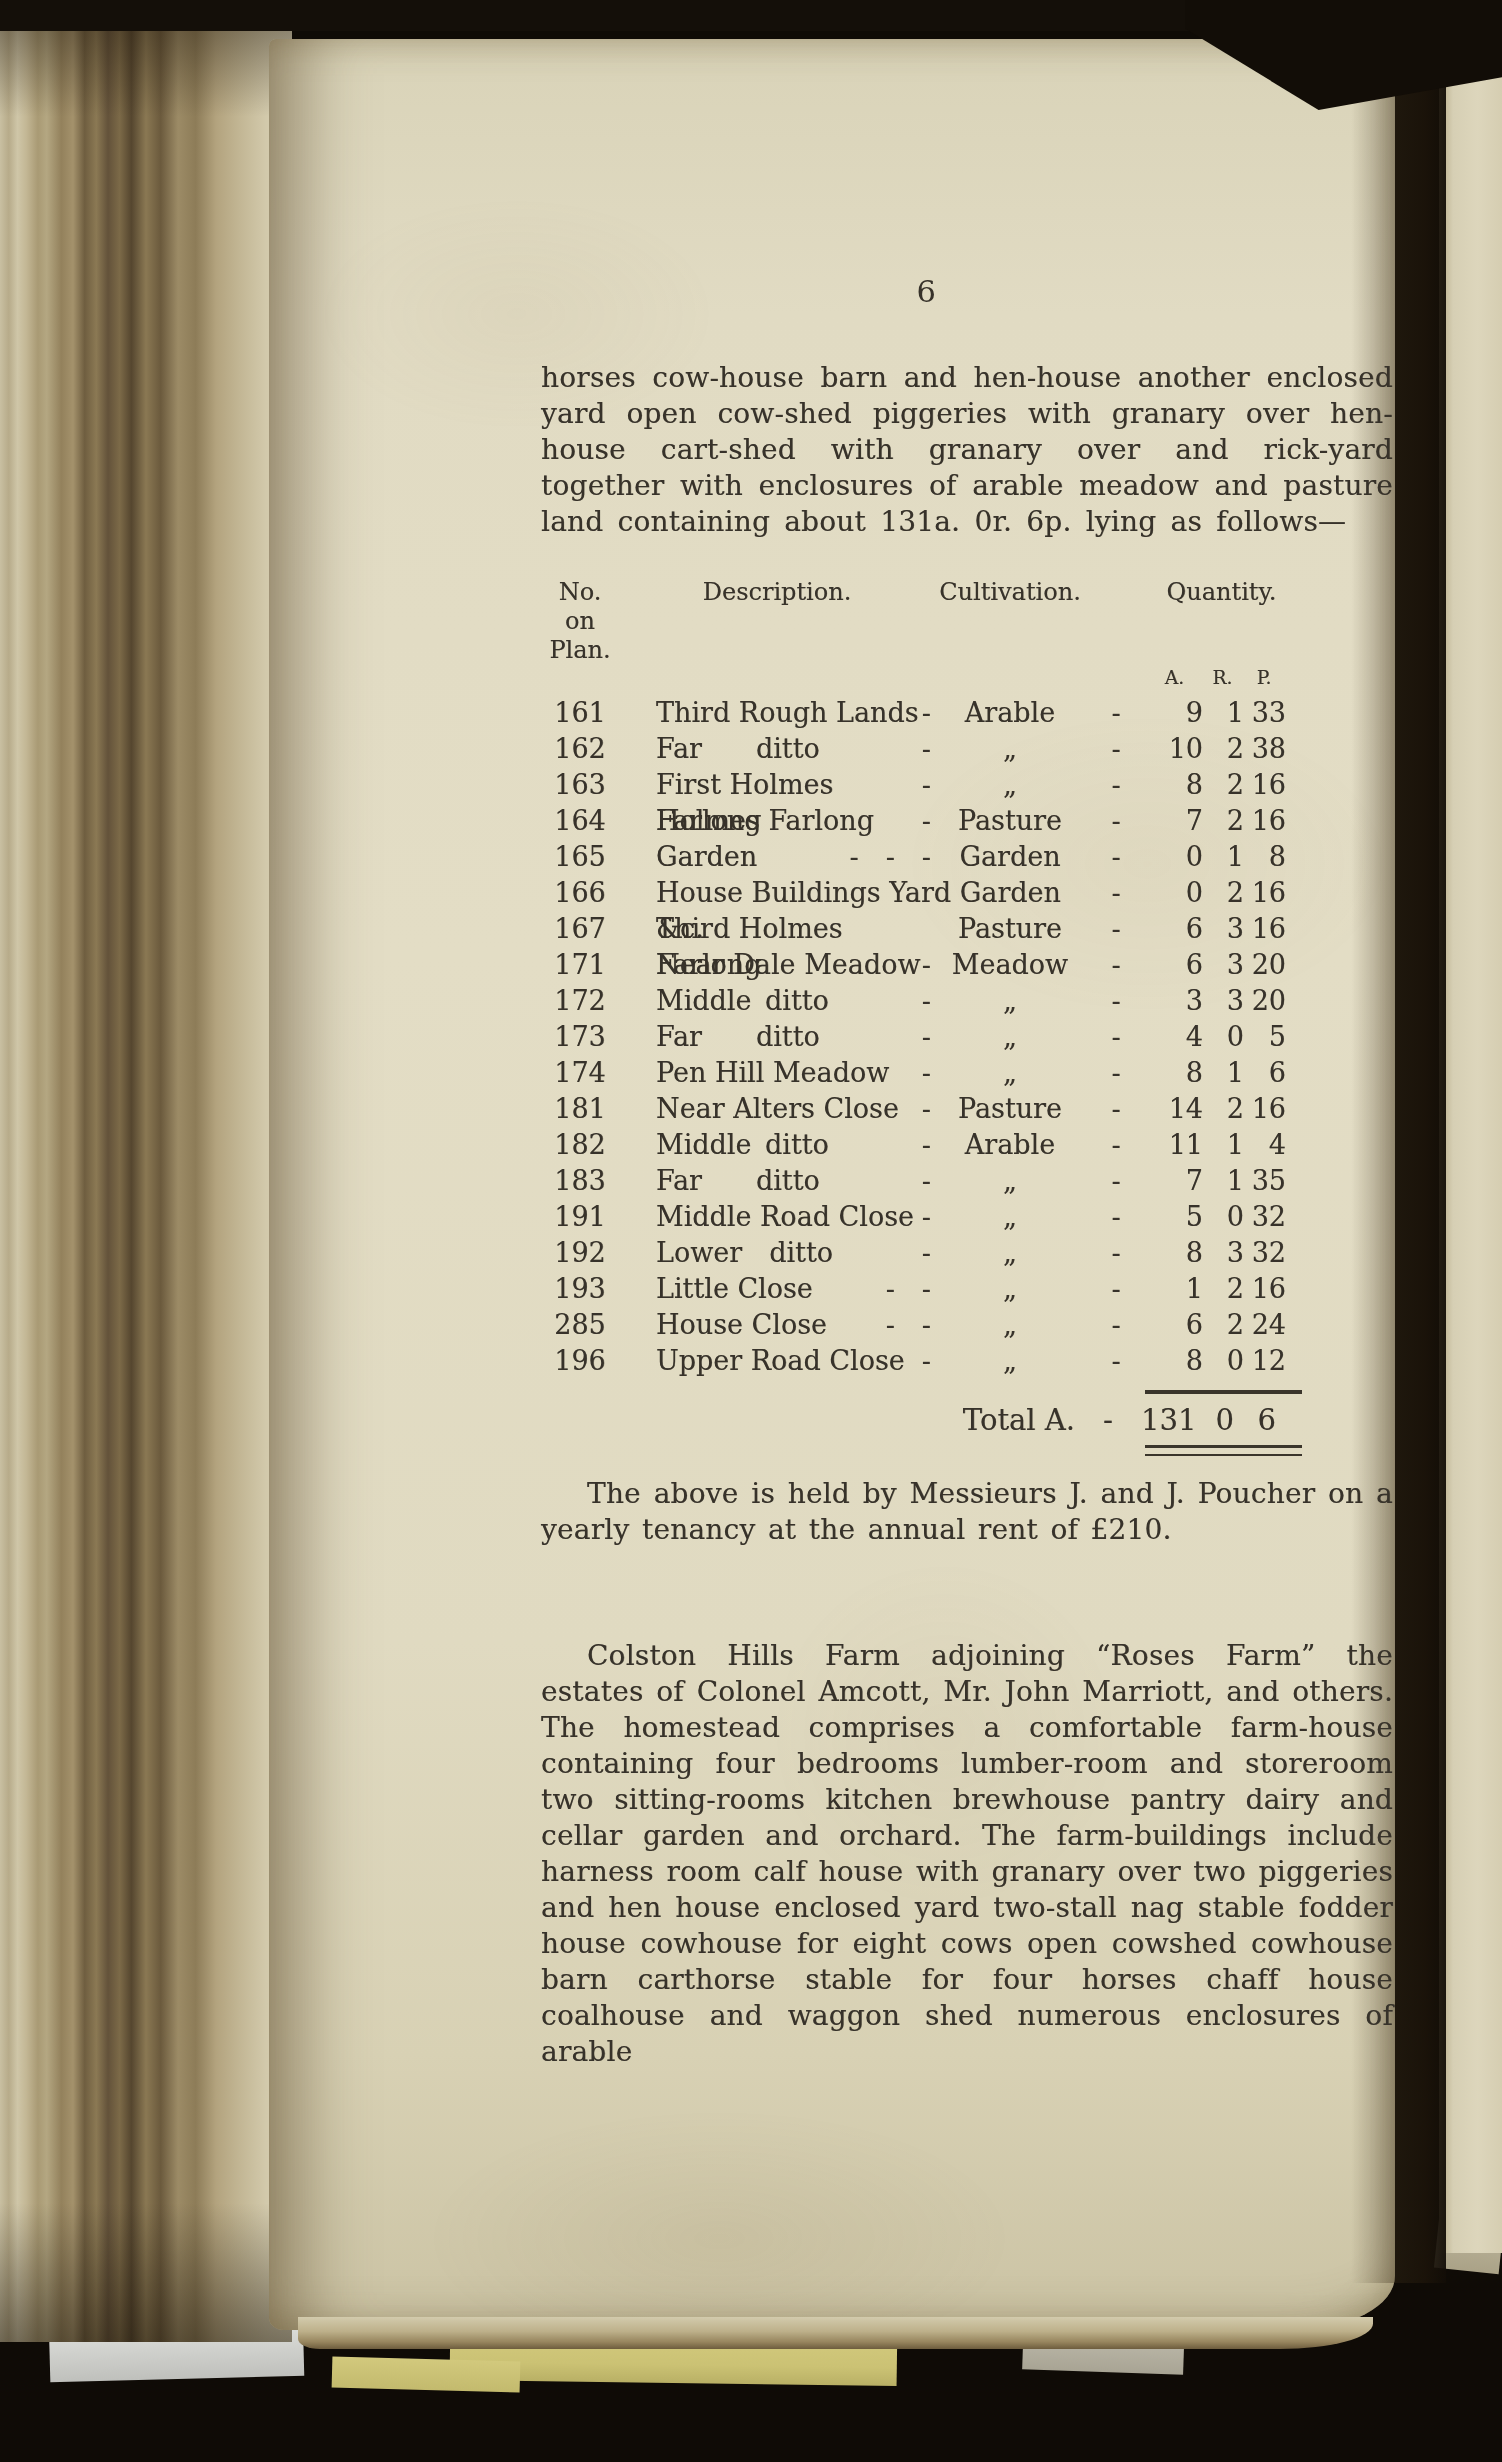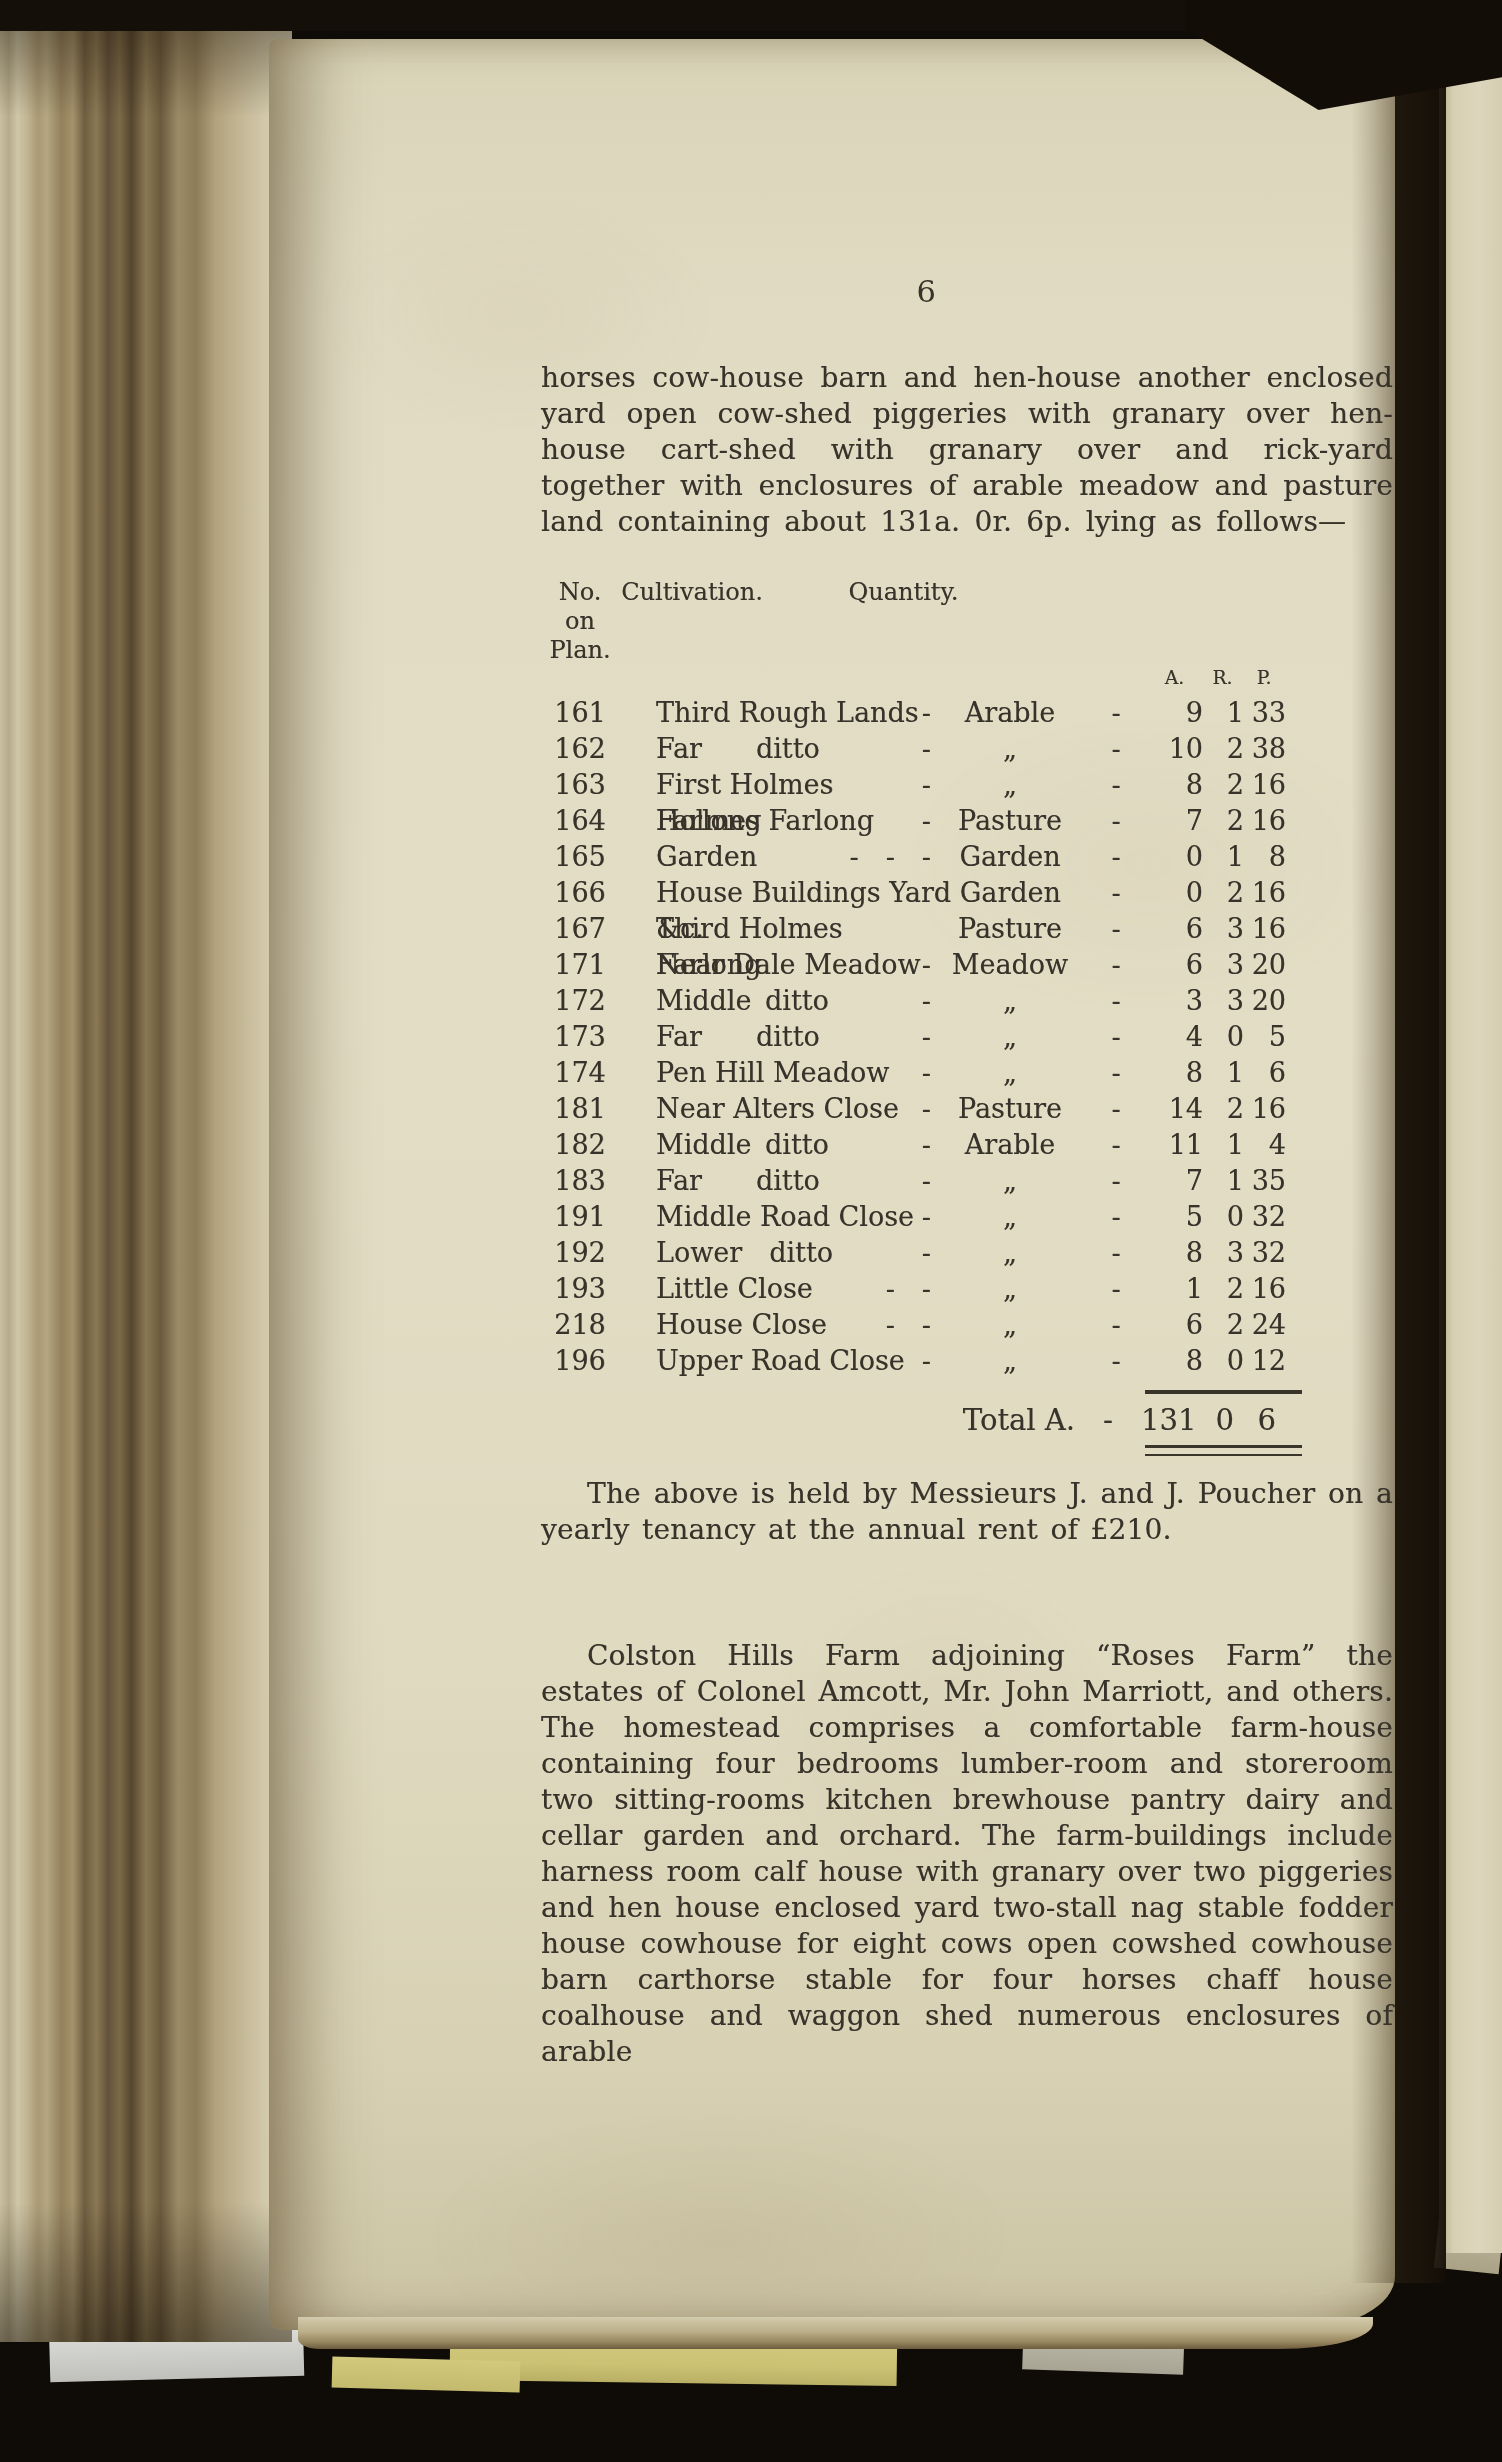--- a/index.html
+++ b/index.html
@@ -129,20 +129,21 @@
 
   <div class="content">
 
     <div class="pagenum">6</div>
 
     <p class="para p-intro">horses cow-house barn and hen-house another enclosed yard open cow-shed piggeries with granary over hen-house cart-shed with granary over and rick-yard together with enclosures of arable meadow and pasture land containing about 131a. 0r. 6p. lying as follows—</p>
 
     <div class="land-table">
       <div class="t-head">
         <span class="h-no"><span>No. on</span><span class="l2">Plan.</span></span>
+        <span class="h-desc">Description.</span>
         <span class="h-cult">Cultivation.</span>
         <span class="h-d2"></span>
         <span class="h-qty">Quantity.</span>
       </div>
       <div class="t-sub">
         <span class="s-a">A.</span>
         <span class="s-r">R.</span>
         <span class="s-p">P.</span>
       </div>
 
@@ -345,21 +346,21 @@
               <span>Little Close</span>
               <span>-  -</span>
             </span>
     <span class="c-cult">„</span>
     <span class="c-d2">-</span>
     <span class="c-a">1</span>
     <span class="c-r">2</span>
     <span class="c-p">16</span>
   </div>
           <div class="t-row">
-    <span class="c-no">218</span>
+    <span class="c-no">285</span>
     <span class="c-desc">
               <span>House Close</span>
               <span>-  -</span>
             </span>
     <span class="c-cult">„</span>
     <span class="c-d2">-</span>
     <span class="c-a">6</span>
     <span class="c-r">2</span>
     <span class="c-p">24</span>
   </div>

